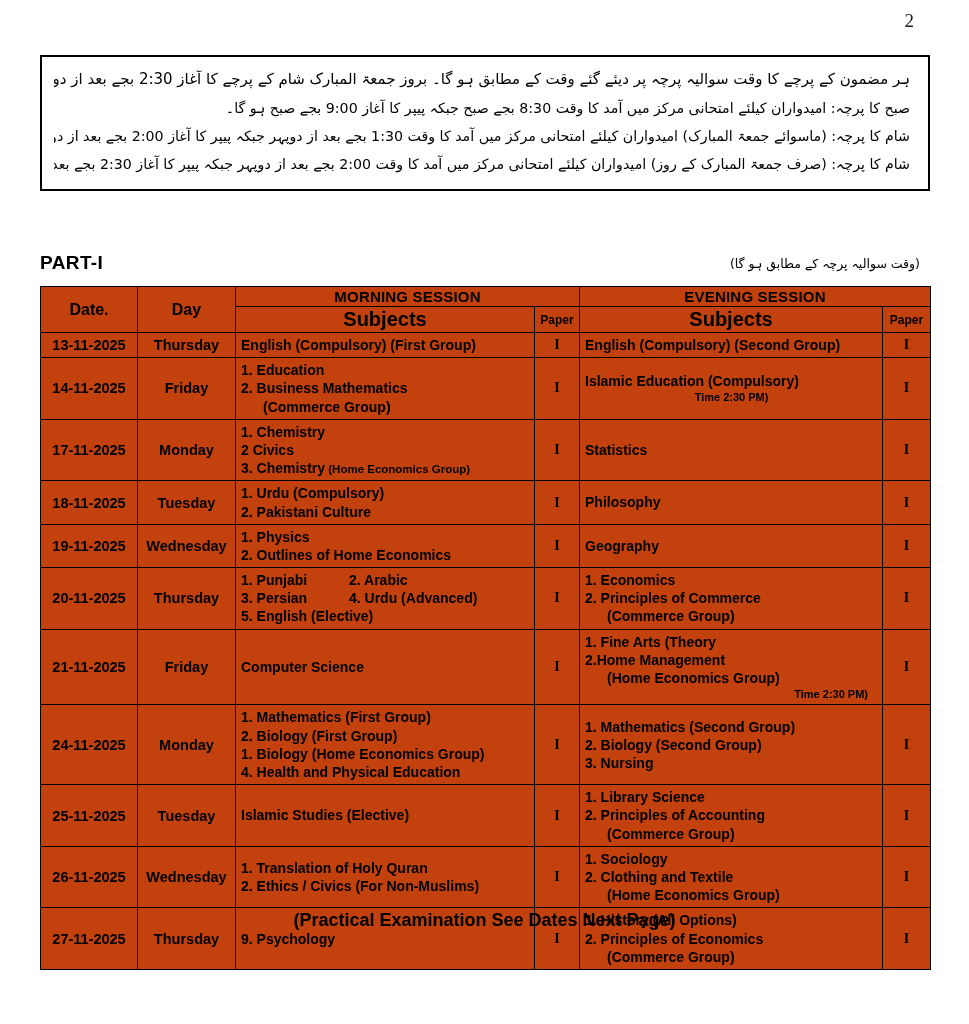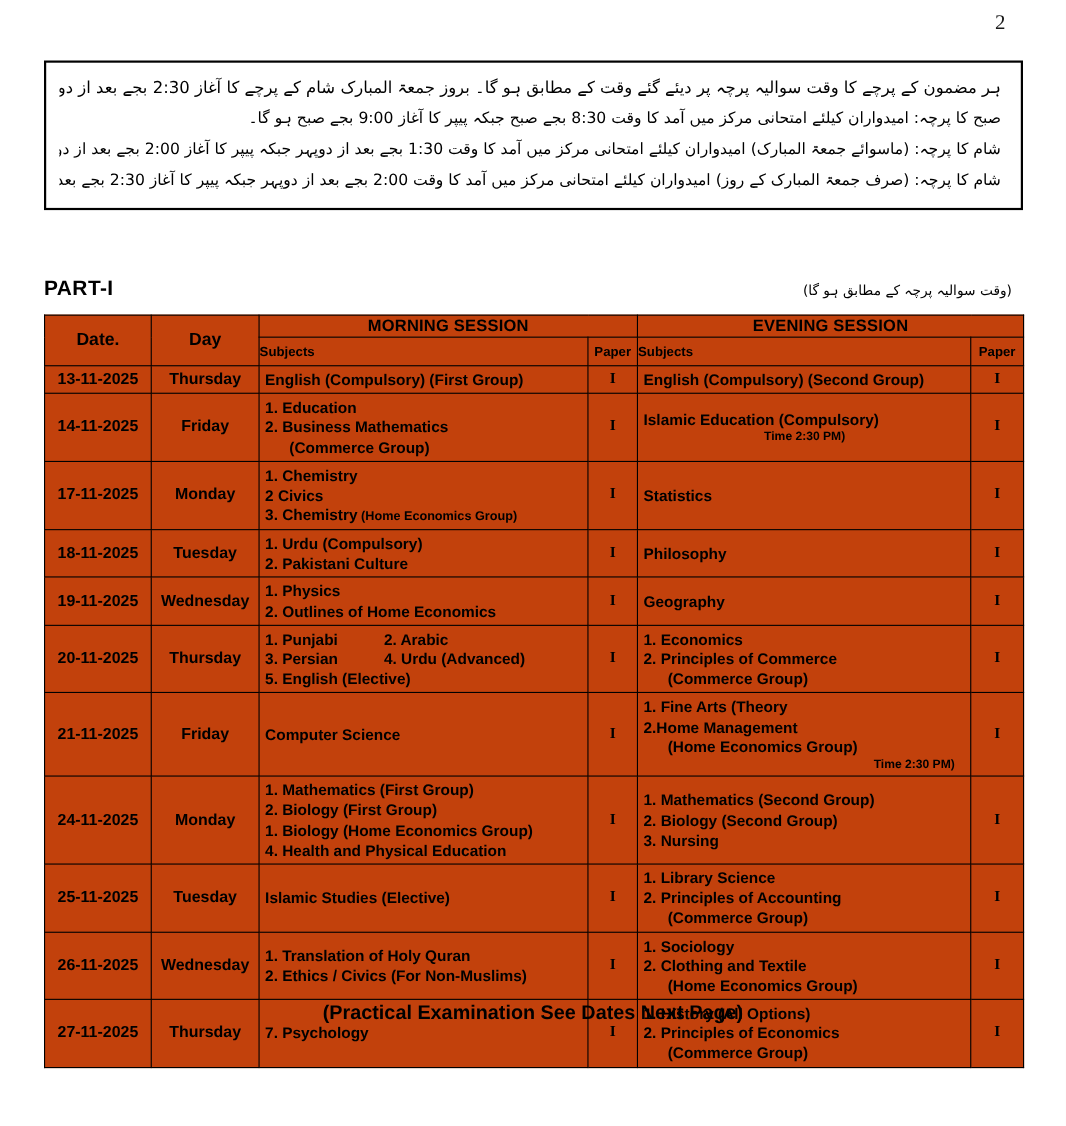--- a/index.html
+++ b/index.html
@@ -122,22 +122,22 @@
     height: 19px;
     letter-spacing: 0.2px;
   }
   .hdr-main {
     text-align: center;
     font-size: 16px;
     font-weight: bold;
     height: 45px;
   }
   .hdr-sub {
-    text-align: left;
-    font-size: 12px;
+    text-align: center;
+    font-size: 20px;
     font-weight: bold;
     height: 24px;
   }
   .hdr-paper {
     text-align: center;
     font-size: 12px;
     font-weight: bold;
     height: 24px;
   }
 
@@ -383,21 +383,21 @@
             <span class="sub-line">1. Sociology</span>
             <span class="sub-line">2. Clothing and Textile</span>
             <span class="sub-line indent">(Home Economics Group)</span>
           </td>
           <td class="cell-paper">I</td>
         </tr>
         <tr>
           <td class="cell-date">27-11-2025</td>
           <td class="cell-day">Thursday</td>
           <td class="cell-sub center-v">
-            <span class="sub-line">7.  Psychology</span>
+            <span class="sub-line">9.  Psychology</span>
           </td>
           <td class="cell-paper">I</td>
           <td class="cell-sub center-v">
             <span class="sub-line">1. History (All Options)</span>
             <span class="sub-line">2. Principles of Economics</span>
             <span class="sub-line indent">(Commerce Group)</span>
           </td>
           <td class="cell-paper">I</td>
         </tr>
       </tbody>

